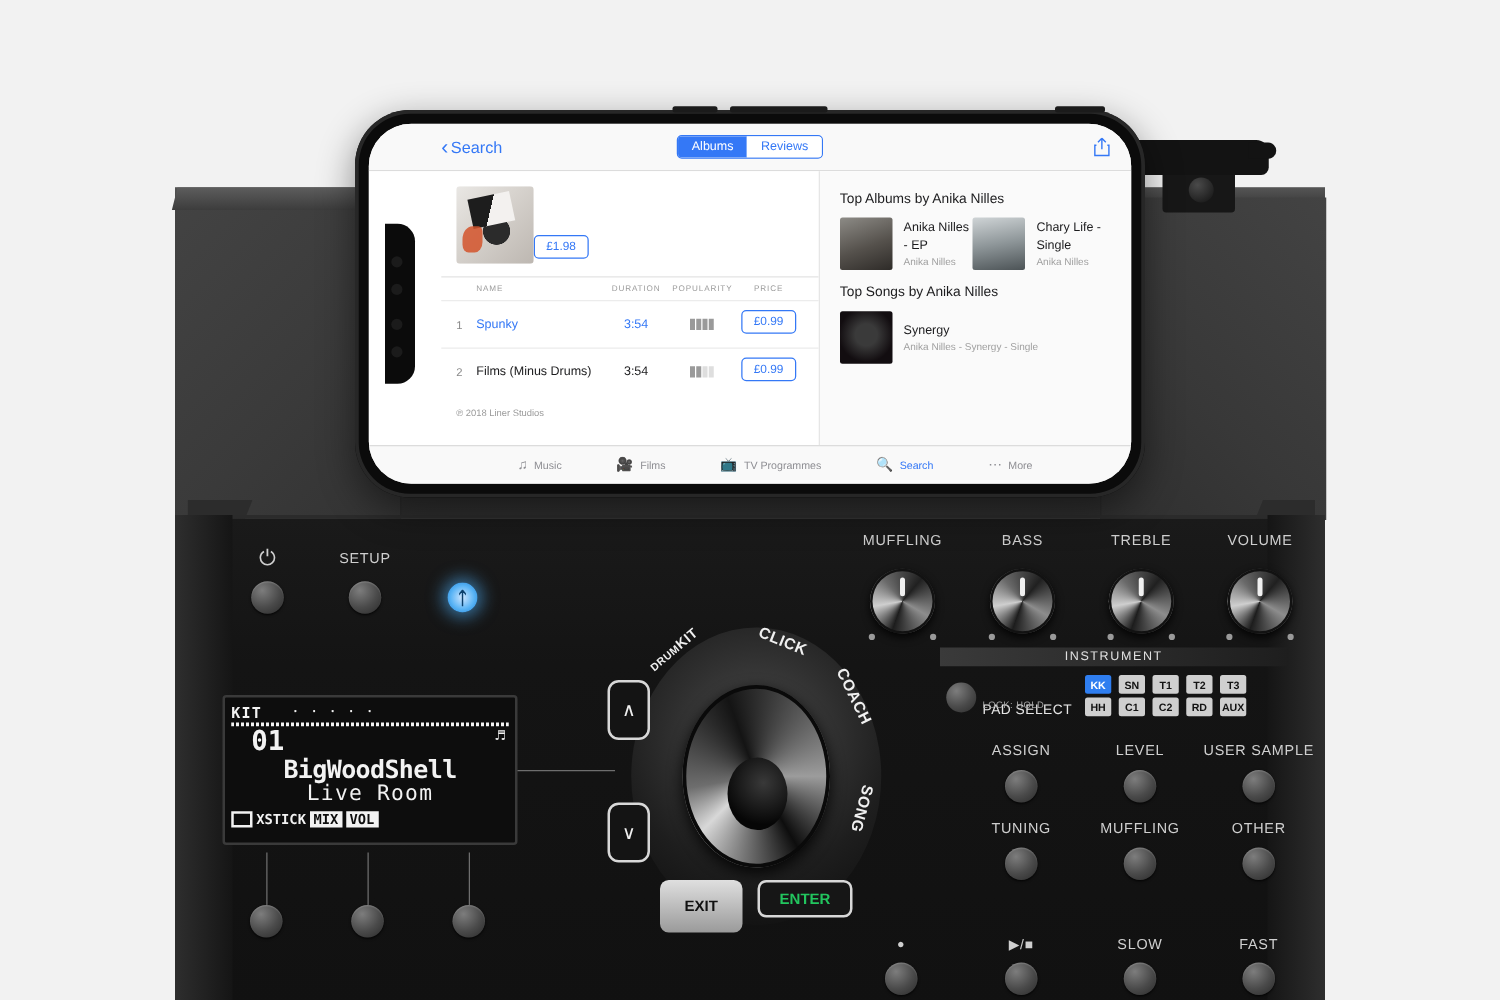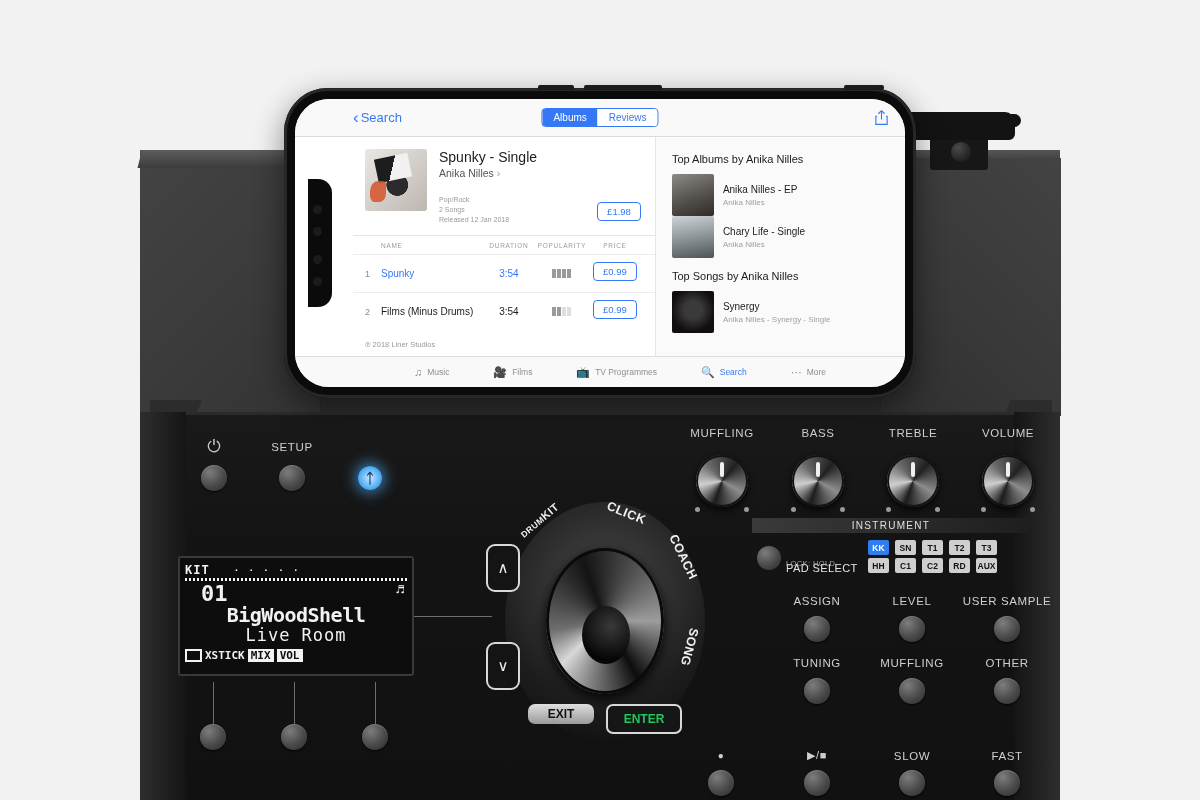--- a/index.html
+++ b/index.html
@@ -158,21 +158,21 @@
   .c-name.blue{color:#3478f6;}
   .c-dur{width:52px;text-align:center;}
   .c-dur.blue{color:#3478f6;}
   .c-pop{width:54px;display:flex;justify-content:center;gap:1px;}
   .c-pop i{display:block;width:4px;height:9px;background:#dedede;}
   .c-pop i.f{background:#9a9a9a;}
   .c-price{width:52px;display:flex;justify-content:center;}
   .copyright{padding:10px 12px;font-size:7.5px;color:#9a9a9a;}
 
   .sec-title{font-size:11px;color:#1c1c1e;margin:4px 0 9px 0;}
-  .rlist{display:flex;flex-direction:column;gap:0;margin-bottom:12px;}
+  .rlist{display:flex;flex-direction:row;gap:0;margin-bottom:12px;}
   .ritem{display:flex;align-items:center;gap:9px;}
   .rart{width:42px;height:42px;border-radius:2px;flex:none;}
   .rart.a1{background:linear-gradient(160deg,#8d8b86 0%,#55514c 55%,#2e2b28 100%);}
   .rart.a2{background:linear-gradient(170deg,#cfd4d6 0%,#8e9699 50%,#4c5356 100%);}
   .rart.a3{background:radial-gradient(circle at 50% 45%,#3a3a3a 0 28%,#120d10 70%);}
   .rname{font-size:10px;color:#1c1c1e;line-height:1.35;}
   .rsub{font-size:8px;color:#a0a0a0;margin-top:2px;}
 
   .tabbar{
     position:absolute;left:0;right:0;bottom:0;height:30px;
@@ -335,32 +335,20 @@
           <path d="M5 11 L3 11 L3 24 L21 24 L21 11 L19 11"></path>
         </svg>
       </div>
 
       <div class="content">
 
         <div class="col-left">
 
           <div class="album-head">
             <div class="art"></div>
-            <div class="album-meta">
-              <div class="album-title">Spunky - Single</div>
-              <div class="album-artist">
-                <span>Anika Nilles</span>
-                <span class="arr">›</span>
-              </div>
-              <div class="album-sub">
-                <div>Pop/Rock</div>
-                <div>2 Songs</div>
-                <div>Released 12 Jan 2018</div>
-              </div>
-            </div>
             <div class="price-pill">£1.98</div>
           </div>
 
           <div class="track-head">
             <div class="c-num"></div>
             <div class="c-name">NAME</div>
             <div class="c-dur">DURATION</div>
             <div class="c-pop" style="display:block;text-align:center">POPULARITY</div>
             <div class="c-price" style="justify-content:center">PRICE</div>
           </div>
@@ -523,21 +511,21 @@
       <div class="wheel-dimple"></div>
     </div>
 
     <div class="wbtn" style="left:26px;top:24px;transform:rotate(-40deg);font-size:11px">
       <span style="font-size:8.5px">DRUM</span><span>KIT</span>
     </div>
     <div class="wbtn" style="left:116px;top:16px;transform:rotate(22deg)">CLICK</div>
     <div class="wbtn" style="left:169px;top:60px;transform:rotate(64deg)">COACH</div>
     <div class="wbtn" style="left:180px;top:150px;transform:rotate(105deg)">SONG</div>
 
-    <div class="wcap" style="left:38px;top:214px;width:66px;height:20px">EXIT</div>
+    <div class="wcap" style="left:38px;top:214px;width:66px;height:42px">EXIT</div>
     <div class="wcap" style="left:116px;top:214px;width:72px;height:26px;background:#161616;color:#22c55e;border:2px solid #d8d8d8">ENTER</div>
 
     <div class="arrowbtn" style="left:-4px;top:54px">
       <span>∧</span>
     </div>
     <div class="arrowbtn" style="left:-4px;top:152px">
       <span>∨</span>
     </div>
   </div>
 

